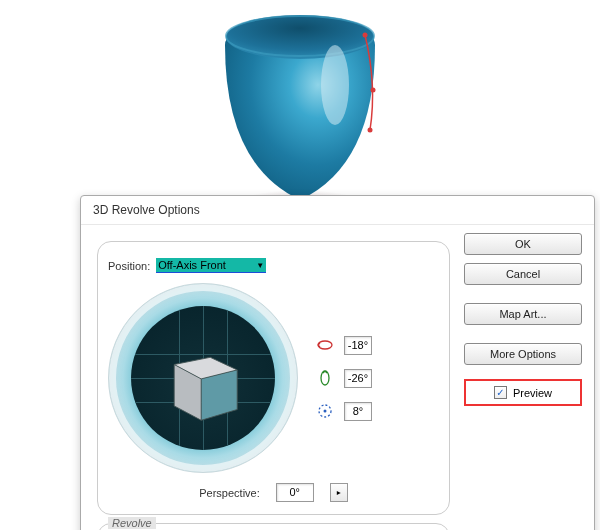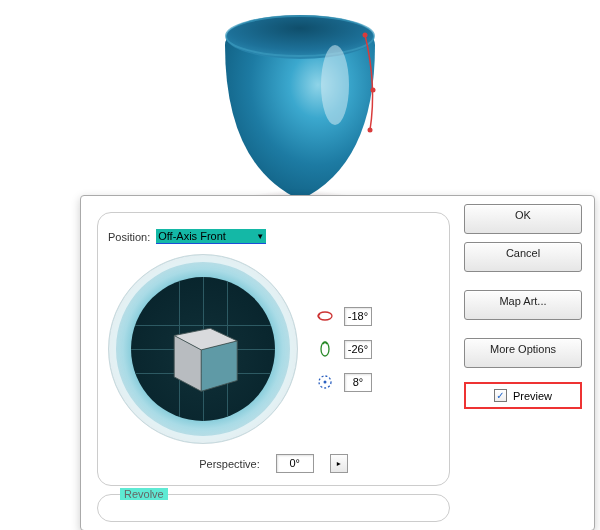--- a/index.html
+++ b/index.html
@@ -7,21 +7,21 @@
 
     .bowl-wrap { position: absolute; left: 205px; top: 5px; }
 
     .dialog { position: absolute; left: 80px; top: 195px; width: 515px; border: 1px solid #aaa; border-radius: 4px; background: #fff; box-shadow: 0 3px 10px rgba(0,0,0,0.2); }
     .dlg-title { padding: 7px 12px; font-size: 12px; color: #333; border-bottom: 1px solid #e8e8e8; }
     .dlg-body { display: flex; padding: 8px 12px 8px 16px; gap: 14px; }
     .left-col { flex: 1; }
     .right-col { width: 118px; display: flex; flex-direction: column; gap: 6px; align-items: stretch; }
 
     .group { border: 1px solid #ccc; border-radius: 14px; position: relative; margin-top: 8px; padding: 16px 10px 10px 10px; }
-    .group-label { position: absolute; top: -7px; left: 22px; background: #5eead4; padding: 0 4px; color: #666; }
+    .group-label { position: absolute; top: -7px; left: 10px; background: #e5e5e5; padding: 0 4px; color: #666; font-style: italic; }
 
     .row-pos { display: flex; align-items: center; gap: 6px; margin-bottom: 10px; }
     .label { color: #333; }
     .select { display: inline-flex; align-items: center; border: none; border-bottom: 1px solid #1d4ed8; padding: 1px 2px; background: #14b8a6; min-width: 110px; justify-content: space-between; }
     .select .arrow { font-size: 8px; }
 
     .preview-row { display: flex; align-items: center; gap: 18px; }
     .orb { width: 190px; height: 190px; border-radius: 50%; background: radial-gradient(circle at 50% 50%, #dff4f8 0%, #b6e3ed 44%, #7fc9d8 52%, #a9dbe6 60%, #d9eef3 75%, #c9e5eb 100%); border: 1px solid #c8d8dc; position: relative; box-shadow: inset 0 0 0 7px rgba(255,255,255,0.6), inset 0 0 14px rgba(0,0,0,0.15); }
     .orb .dark { position: absolute; inset: 22px; border-radius: 50%; background: radial-gradient(circle at 50% 55%, #103038 0%, #08242c 80%); overflow: hidden; }
     .grid-line { position: absolute; background: #2d5a63; }
@@ -30,21 +30,21 @@
     .angle-col { display: flex; flex-direction: column; gap: 14px; }
     .ang-row { display: flex; align-items: center; gap: 10px; }
     .ang-ic { width: 18px; height: 18px; display: flex; align-items: center; justify-content: center; }
     .val-input { width: 28px; height: 19px; border: 1px solid #999; background: #fff; text-align: center; line-height: 17px; box-shadow: inset 1px 1px 2px rgba(0,0,0,0.12); }
 
     .persp-row { display: flex; align-items: center; gap: 16px; justify-content: center; margin-top: 10px; }
     .step-btn { width: 18px; height: 19px; border: 1px solid #999; background: linear-gradient(#fdfdfd,#e8e8e8); display: flex; align-items: center; justify-content: center; font-size: 8px; }
 
     .group-revolve { margin-top: 8px; }
 
-    .btn { height: 30px; border: 1px solid #8a8a8a; border-radius: 3px; background: linear-gradient(#fdfdfd,#e6e6e6); text-align: center; line-height: 20px; color: #222; box-shadow: 0 1px 0 #fff inset; }
+    .btn { height: 22px; border: 1px solid #8a8a8a; border-radius: 3px; background: linear-gradient(#fdfdfd,#e6e6e6); text-align: center; line-height: 20px; color: #222; box-shadow: 0 1px 0 #fff inset; }
     .btn + .btn { margin-top: 2px; }
     .prev-wrap { margin-top: 8px; border: 2px solid #e33; padding: 5px 10px; display: flex; align-items: center; gap: 6px; justify-content: center; }
     .chk { width: 13px; height: 13px; border: 1px solid #777; background: linear-gradient(#fff,#eee); display: inline-flex; align-items: center; justify-content: center; font-size: 10px; color: #2266cc; }
   </style>
 </head>
 <body>
 
 <div class="bowl-wrap">
   <svg width="190" height="225" viewBox="0 0 190 225">
     <defs>
@@ -70,20 +70,21 @@
     <ellipse cx="95" cy="31" rx="74" ry="20" fill="none" stroke="#3a9abe" stroke-width="2" opacity="0.7"></ellipse>
     <ellipse cx="130" cy="80" rx="14" ry="40" fill="#cfeaf2" opacity="0.55"></ellipse>
     <path d="M 160 30 Q 172 80 165 125" stroke="#d93b3b" stroke-width="1.5" fill="none"></path>
     <circle cx="160" cy="30" r="2.5" fill="#d93b3b"></circle>
     <circle cx="168" cy="85" r="2.5" fill="#d93b3b"></circle>
     <circle cx="165" cy="125" r="2.5" fill="#d93b3b"></circle>
   </svg>
 </div>
 
 <div class="dialog">
+  <div class="dlg-title">3D Revolve Options</div>
   <div class="dlg-body">
     <div class="left-col">
 
       <div class="group" style="padding-bottom:12px">
         <div class="row-pos">
           <span class="label">Position:</span>
           <div class="select">
             <span>Off-Axis Front</span>
             <span class="arrow">▼</span>
           </div>

